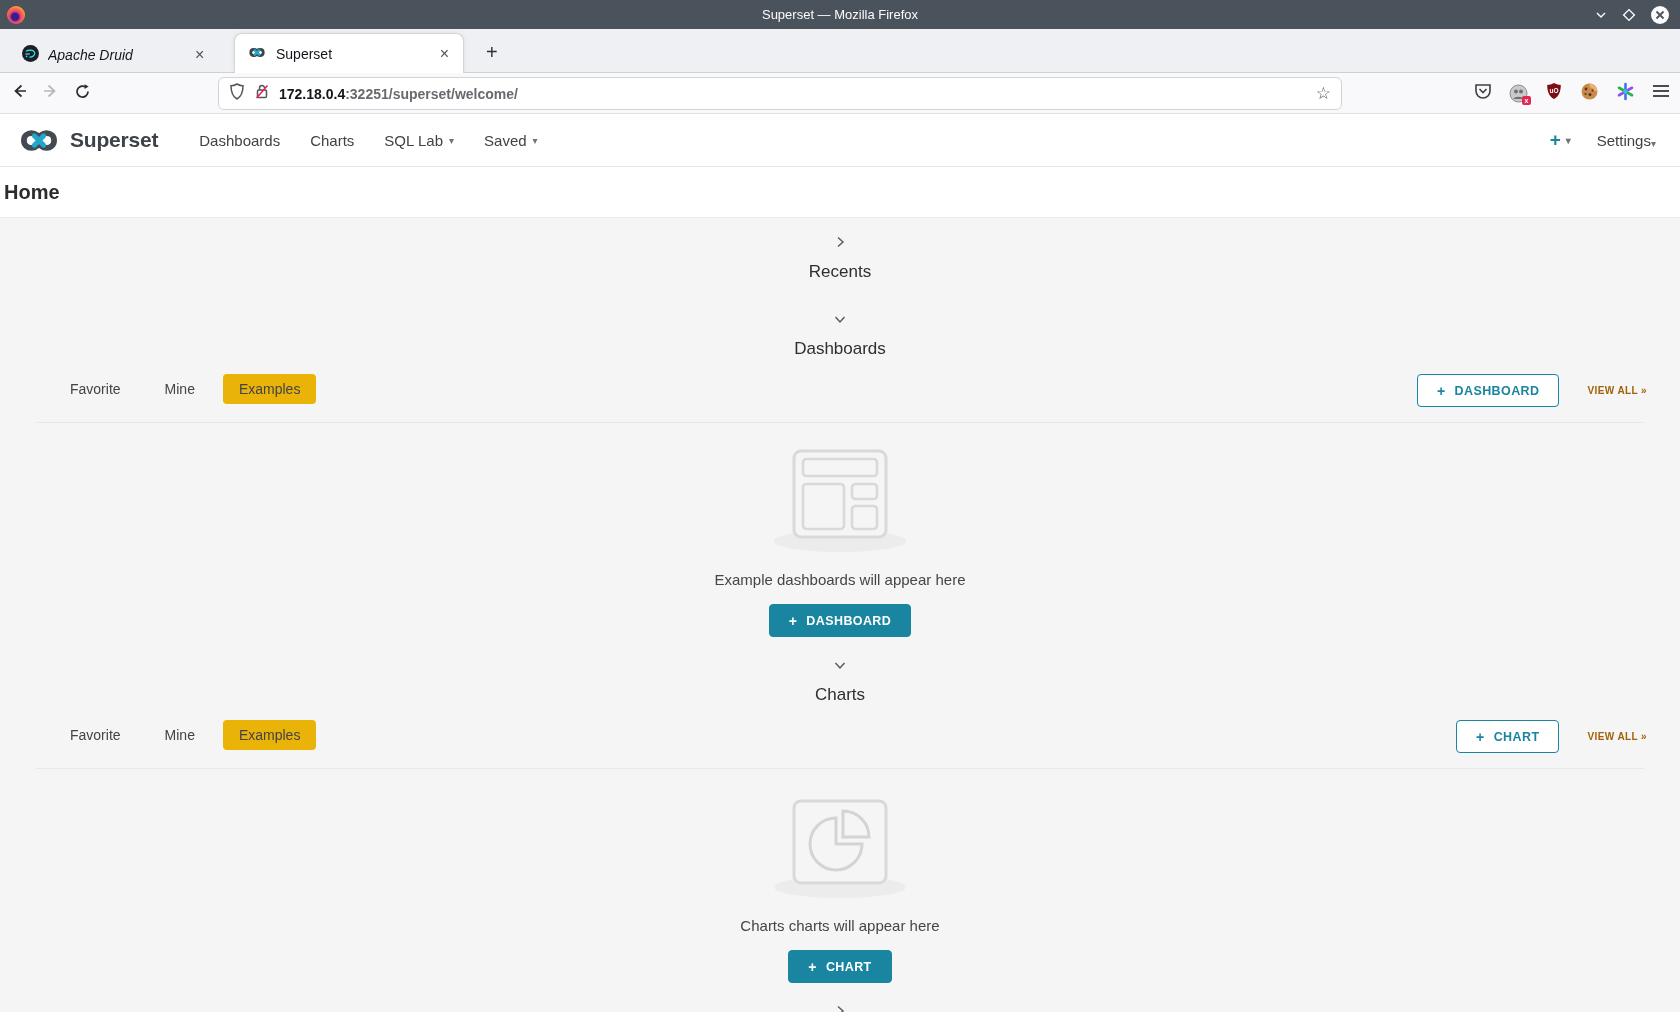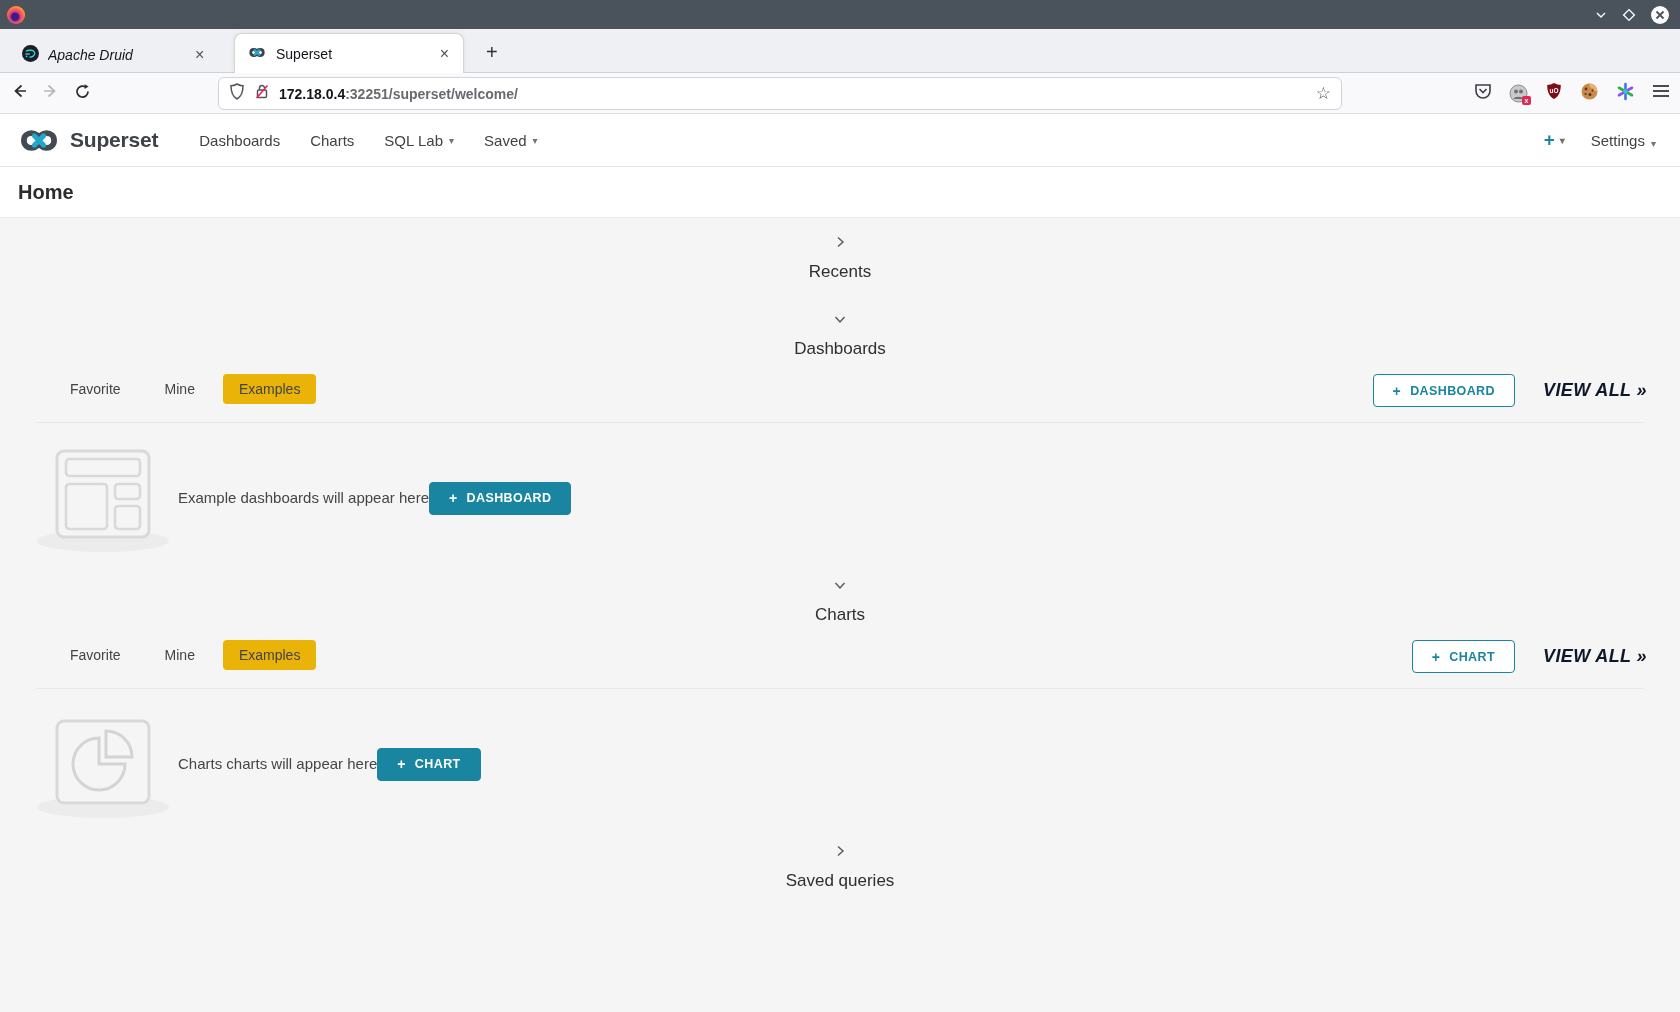--- a/index.html
+++ b/index.html
@@ -61,58 +61,59 @@
   .ss-navbar {
     height: 53px; background: #ffffff; border-bottom: 1px solid #e4e4e7;
     display: flex; align-items: center; padding: 0 24px 0 16px;
   }
   .brand { display: flex; align-items: center; gap: 8px; margin-right: 26px; }
   .brand-name { font-size: 21px; font-weight: bold; color: #3d4248; letter-spacing: -0.2px; }
   .ss-nav-item { font-size: 15px; color: #424242; padding: 0 15px; display: inline-flex; align-items: center; gap: 6px; }
   .caret { font-size: 10px; color: #737373; }
   .ss-right { margin-left: auto; display: flex; align-items: center; gap: 26px; }
   .plus-menu { color: #1985a0; font-size: 19px; font-weight: bold; display: inline-flex; align-items: center; gap: 5px; }
-  .settings-menu { font-size: 15px; color: #424242; display: inline-flex; align-items: flex-end; gap: 6px; }
+  .settings-menu { font-size: 15px; color: #424242; display: inline-flex; align-items: flex-end; }
 
   
-  .home-band { height: 51px; background: #ffffff; border-bottom: 1px solid #ececef; display: flex; align-items: center; padding-left: 18px; }
+  .home-band { height: 51px; background: #ffffff; border-bottom: 1px solid #ececef; display: flex; align-items: center; padding-left: 4px; }
   .home-title { font-size: 20px; font-weight: bold; color: #2c2c30; }
   .content { background: #f5f5f5; height: 744px; padding-top: 8px; }
 
   .section-header { display: flex; align-items: center; gap: 13px; padding: 9px 18px; flex-direction: column; }
   .section-header .chev svg { display: block; }
   .section-title { font-size: 17px; color: #2e2e33; }
 
   .section-toolbar { display: flex; align-items: flex-start; margin: 6px 33px 0 54px; }
   .pill-tabs { display: flex; align-items: center; gap: 12px; }
   .pill { font-size: 14px; color: #434348; padding: 7px 16px; border-radius: 4px; }
   .pill.active { background: #eab308; }
   .right-actions { margin-left: auto; display: flex; align-items: center; gap: 28px; }
 
   .btn { height: 33px; display: inline-flex; align-items: center; justify-content: center; gap: 9px;
          border-radius: 4px; font-size: 12.5px; font-weight: bold; letter-spacing: 0.4px; padding: 0 19px; }
   .btn .plus { font-size: 14px; font-weight: bold; }
   .btn-outline { background: #ffffff; border: 1px solid #1985a0; color: #1985a0; }
   .btn-filled { background: #1985a0; border: 1px solid #1985a0; color: #ffffff; }
-  .view-all { font-size: 18px; font-weight: bold; color: #0f172a; letter-spacing: 0.4px; font-style: italic; }
+  .view-all { font-size: 10px; font-weight: bold; color: #a16207; letter-spacing: 0.4px; }
 
   .hr { border-top: 1px solid #e8e8ea; margin: 15px 36px 0 36px; }
 
-  .empty-state { display: flex; flex-direction: row; align-items: center; padding-left: 28px; }
+  .empty-state { display: flex; flex-direction: column; align-items: center; }
   .empty-state .icon-wrap { margin-top: 22px; }
   .empty-text { font-size: 15px; color: #45454a; margin-top: 14px; }
   .empty-state .btn { margin-top: 16px; }
 
   .spacer-sm { height: 12px; }
 </style>
 </head>
 <body>
 
 <div class="titlebar">
   <div class="ff-logo"></div>
+  <div class="win-title">Superset — Mozilla Firefox</div>
   <div class="win-controls">
     <span>
       <svg width="14" height="14" viewBox="0 0 14 14">
           <polyline points="3,5 7,9 11,5" fill="none" stroke="#fbfbfe" stroke-width="1.4"></polyline>
         </svg>
     </span>
     <span>
       <svg width="14" height="14" viewBox="0 0 14 14">
           <rect x="3.2" y="3.2" width="7.6" height="7.6" fill="none" stroke="#fbfbfe" stroke-width="1.4" transform="rotate(45 7 7)"></rect>
         </svg>

